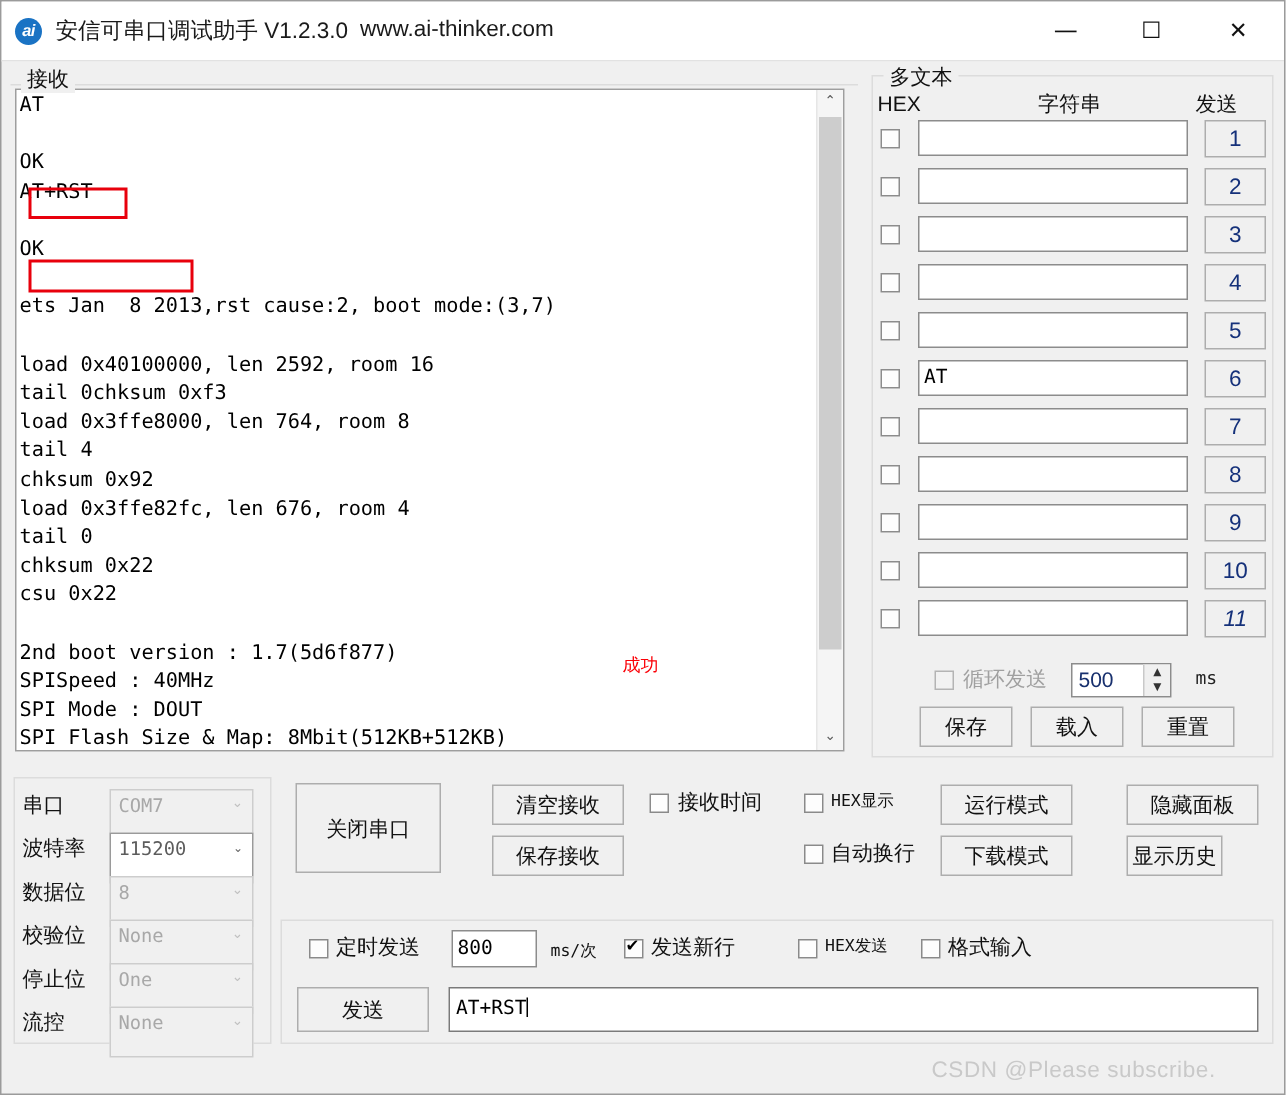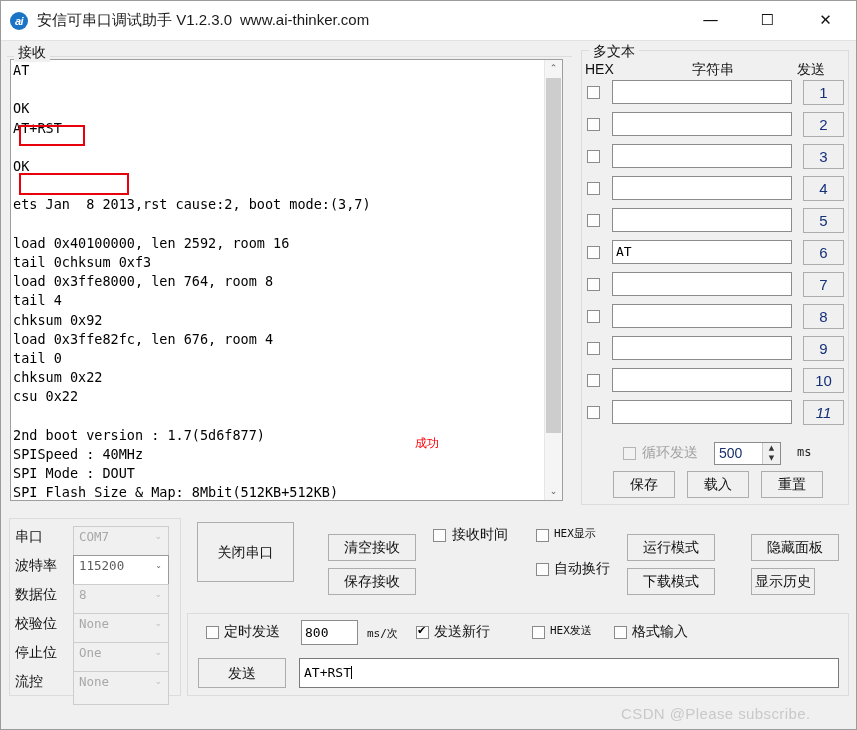--- a/index.html
+++ b/index.html
@@ -354,21 +354,21 @@
     font-size: 14px;
     color: #111;
     text-align: center;
     font-family: "Liberation Sans", sans-serif;
   }
   #btn-closeport {
     left: 196px; top: 521px;
     width: 97px; height: 60px;
     line-height: 58px;
   }
-  .btn-sm { height: 27px; line-height: 25px; margin-top: 11px; }
+  .btn-sm { height: 27px; line-height: 25px; }
   #btn-clear-recv { left: 327px; top: 522px; width: 88px; }
   #btn-save-recv  { left: 327px; top: 556px; width: 88px; }
   #btn-run-mode   { left: 626px; top: 522px; width: 88px; }
   #btn-dl-mode    { left: 626px; top: 556px; width: 88px; }
   #btn-hide-panel { left: 750px; top: 522px; width: 88px; }
   #btn-show-hist  { left: 750px; top: 556px; width: 64px; }
   #btn-send-main  { left: 197px; top: 657px; width: 88px; height: 30px; line-height: 28px; }
 
   .cbx {
     position: absolute;

